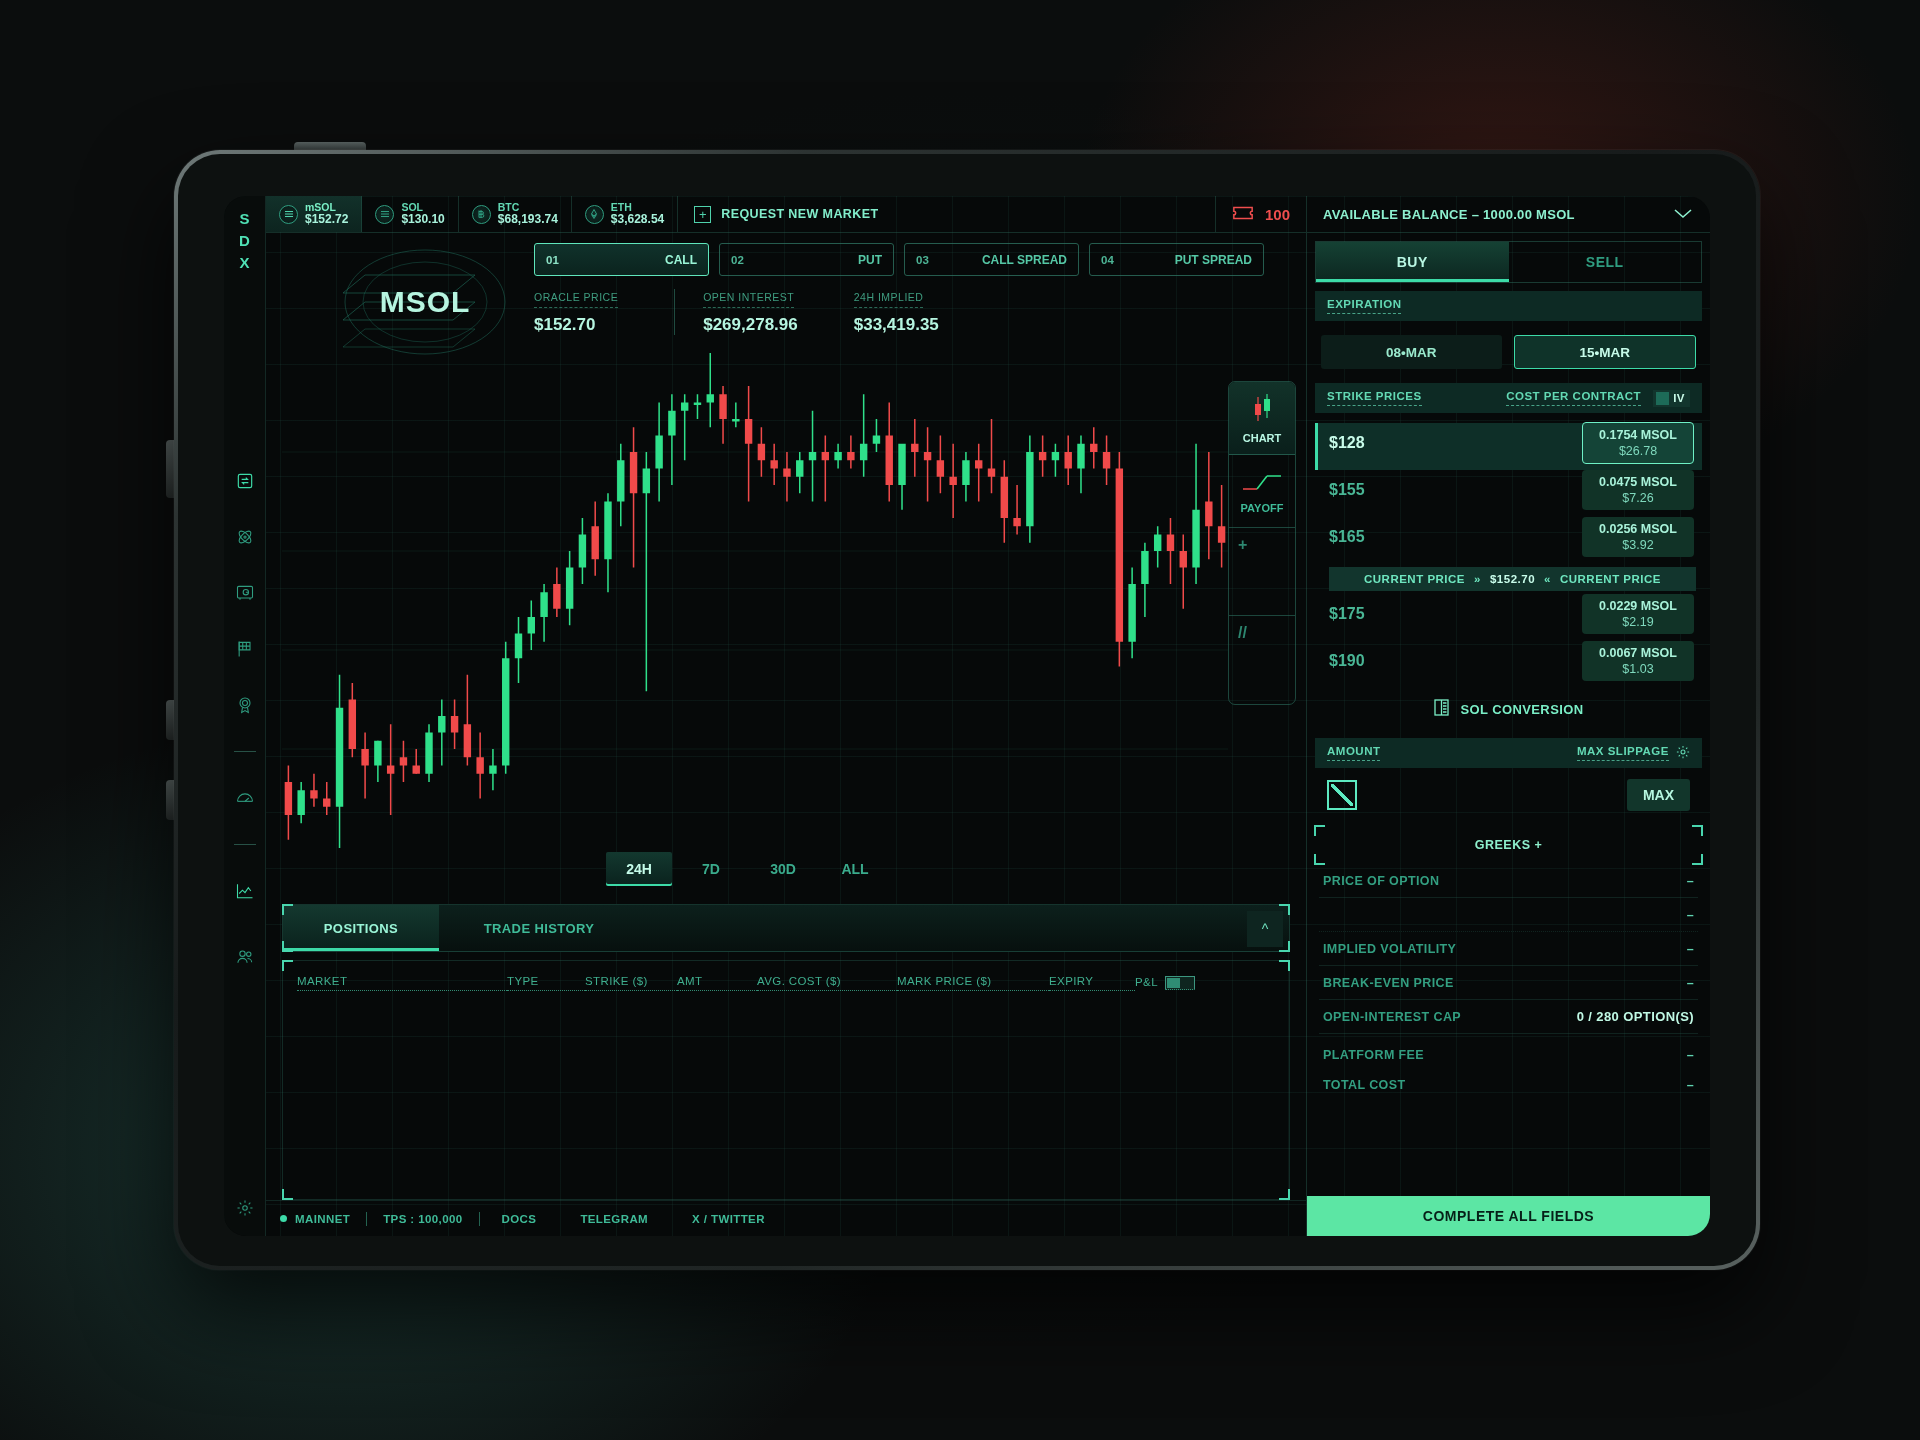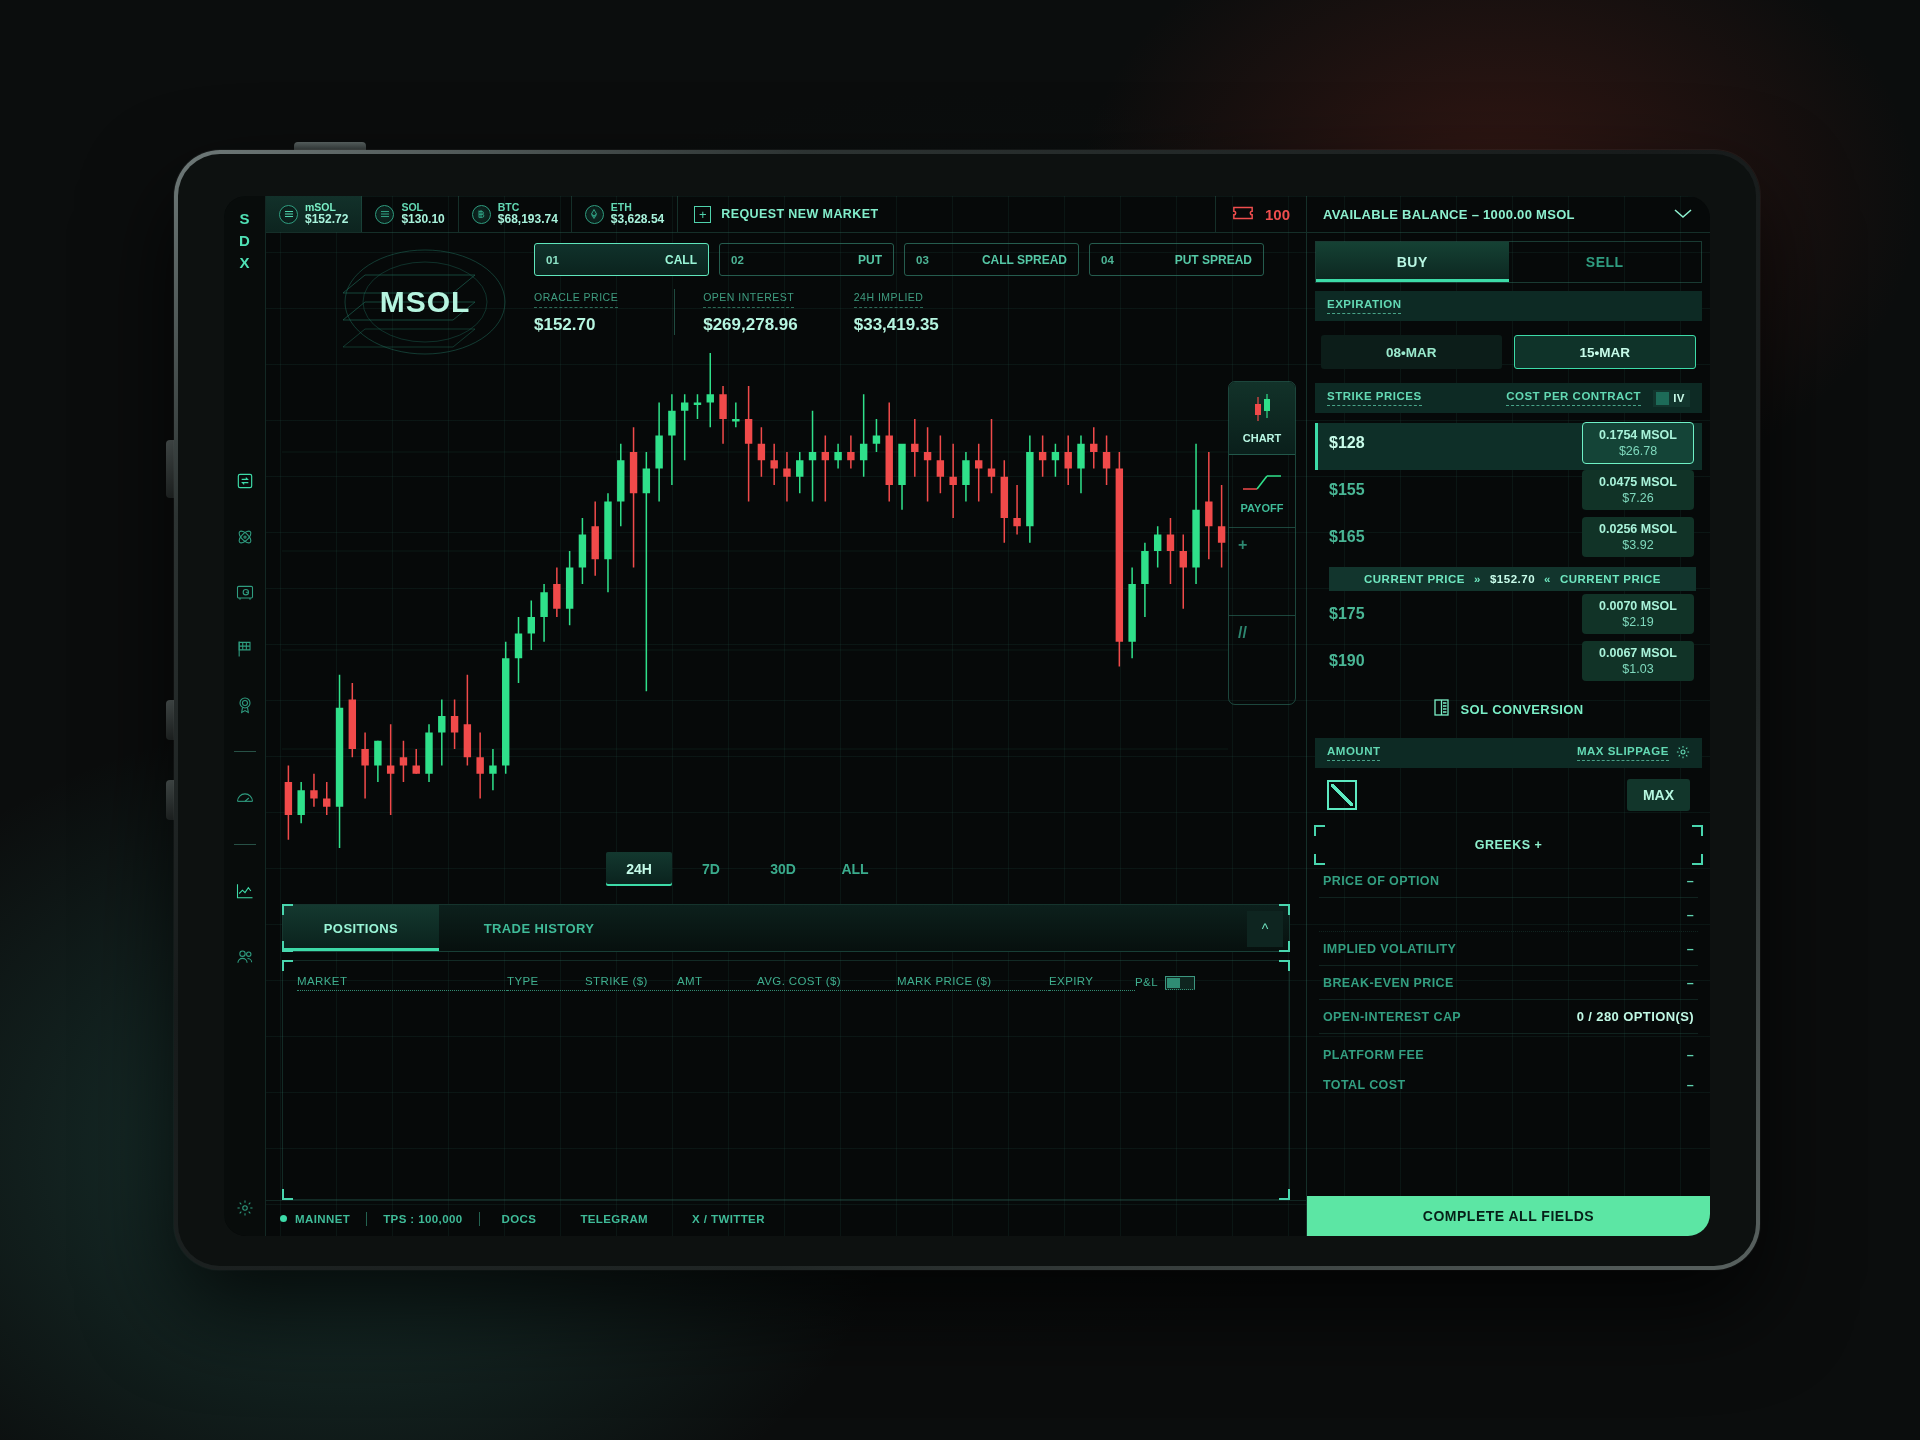--- a/index.html
+++ b/index.html
@@ -704,21 +704,21 @@
           <span>CURRENT PRICE</span>
           <span>»</span>
           <span style="color:#c8fcea">$152.70</span>
           <span>«</span>
           <span>CURRENT PRICE</span>
         </div>
 
         <div class="srow">
           <span class="s-price">$175</span>
           <span class="s-cost">
-            <span class="s-c1" style="display:block">0.0070 MSOL</span>
+            <span class="s-c1" style="display:block">0.0229 MSOL</span>
             <span class="s-c2" style="display:block">$2.19</span>
           </span>
         </div>
         <div class="srow">
           <span class="s-price">$190</span>
           <span class="s-cost">
             <span class="s-c1" style="display:block">0.0067 MSOL</span>
             <span class="s-c2" style="display:block">$1.03</span>
           </span>
         </div>

